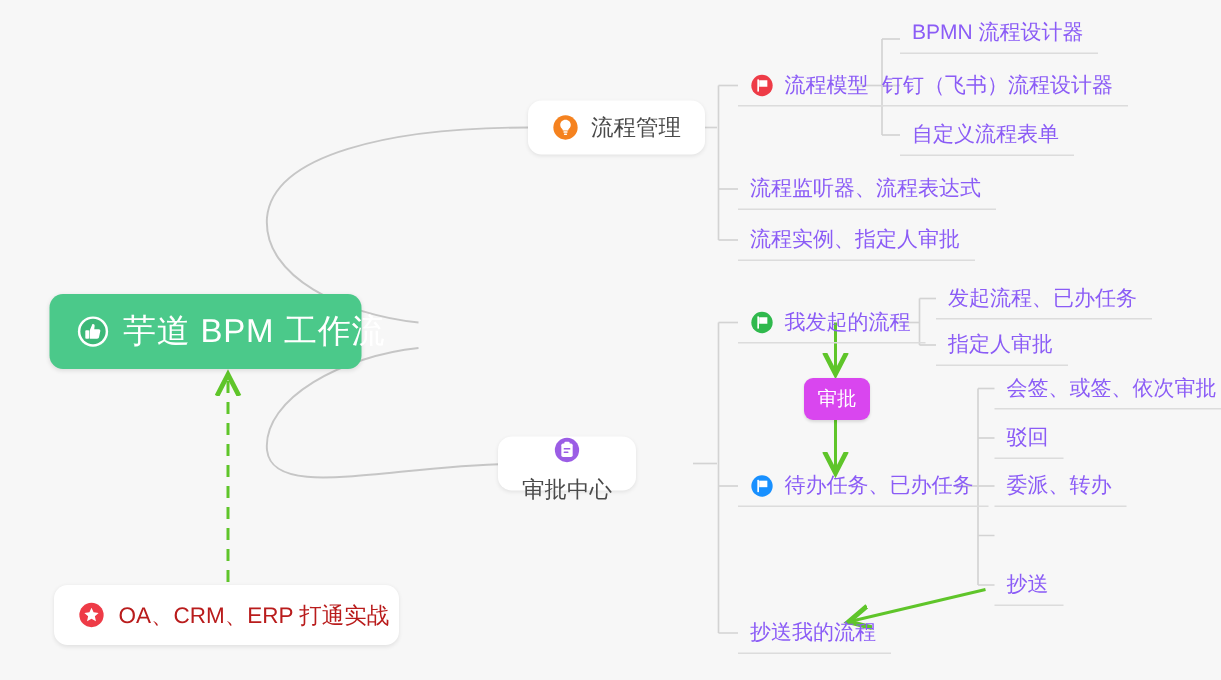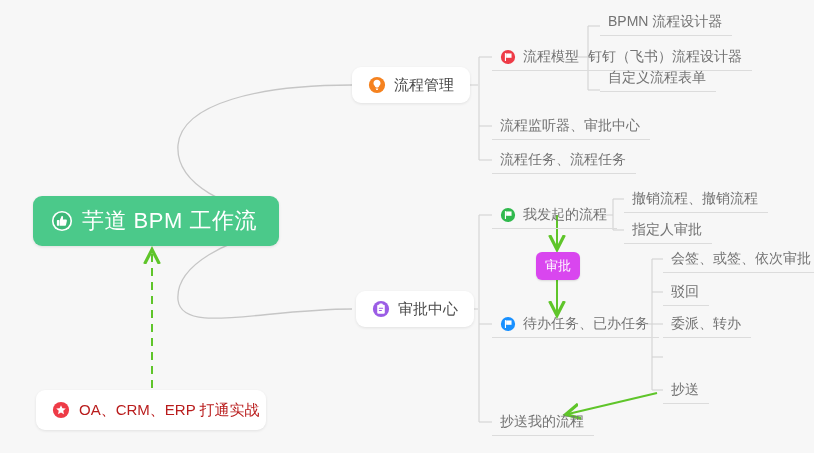--- a/index.html
+++ b/index.html
@@ -9,21 +9,21 @@
     font-family:"Liberation Sans","DejaVu Sans",sans-serif;
     overflow:hidden;
   }
   #canvas{position:relative;width:814px;height:453px;}
   svg.links{position:absolute;left:0;top:0;width:814px;height:453px;pointer-events:none;}
 
   .node{position:absolute;box-sizing:border-box;white-space:nowrap;}
 
   
   .root{
-    left:33px;top:196px;width:246px;height:50px;
+    left:33px;top:196px;width:208px;height:50px;
     background:#4BC98A;border-radius:9px;
     display:flex;align-items:center;gap:9px;
     padding:12px 18px;
     box-shadow:0 1px 3px rgba(0,0,0,.10);
   }
   .root .label{color:#ffffff;font-size:22px;letter-spacing:.5px;}
 
   
   .pill{
     background:#ffffff;border-radius:9px;
@@ -31,21 +31,21 @@
     padding:0 16px;height:36px;
     box-shadow:0 1px 3px rgba(0,0,0,.09);
   }
   .pill .label{color:#4a4a4a;font-size:15px;}
 
   
   .uline{
     display:flex;align-items:center;gap:7px;
     height:28px;padding:0 10px 0 8px;
     border-bottom:1px solid #dcdcdc;
-    color:#737373;font-size:14px;
+    color:#8b5cf6;font-size:14px;
   }
 
   
   .tagbox{
     left:36px;top:390px;width:230px;height:40px;
     background:#ffffff;border-radius:9px;
     display:flex;align-items:center;gap:9px;padding:0 16px;
     box-shadow:0 1px 3px rgba(0,0,0,.09);
   }
   .tagbox .label{color:#b91c1c;font-size:15px;}
@@ -156,38 +156,38 @@
         <circle cx="10" cy="10" r="9" fill="#F5821F"></circle>
         <path d="M10 4.3c-2.3 0-3.9 1.7-3.9 3.8 0 1.5 0.9 2.3 1.5 3 0.3 0.4 0.4 0.7 0.4 1.1h4c0-0.4 0.1-0.7 0.4-1.1 0.6-0.7 1.5-1.5 1.5-3 0-2.1-1.6-3.8-3.9-3.8z" fill="#ffffff"></path>
         <rect x="8.4" y="12.8" width="3.2" height="1.1" rx="0.5" fill="#ffffff"></rect>
         <rect x="8.8" y="14.4" width="2.4" height="1.1" rx="0.5" fill="#ffffff"></rect>
       </svg>
     </span>
     <span class="label">流程管理</span>
   </div>
 
   <div class="node uline" style="left:492px;top:112px;">
-    <span>流程监听器、审批中心</span>
+    <span>流程监听器、流程表达式</span>
   </div>
 
   <div class="node uline" style="left:492px;top:146px;">
-    <span>流程任务、流程任务</span>
+    <span>流程实例、指定人审批</span>
   </div>
 
   <div class="node uline" style="left:600px;top:8px;">
     <span>BPMN 流程设计器</span>
   </div>
   <div class="node uline" style="left:580px;top:43px;">
     <span>钉钉（飞书）流程设计器</span>
   </div>
-  <div class="node uline" style="left:600px;top:64px;">
+  <div class="node uline" style="left:600px;top:76px;">
     <span>自定义流程表单</span>
   </div>
 
-  <div class="node pill" style="left:356px;top:291px;">
+  <div class="node pill" style="left:332px;top:291px;flex-direction:column;">
     <span class="icon">
       <svg viewBox="0 0 20 20" width="18" height="18">
         <circle cx="10" cy="10" r="9" fill="#9B5DE5"></circle>
         <rect x="5.8" y="5.2" width="8.4" height="10" rx="1.3" fill="#ffffff"></rect>
         <rect x="8.0" y="3.8" width="4.0" height="2.4" rx="1.0" fill="#ffffff"></rect>
         <rect x="7.5" y="8.6" width="5.0" height="1.1" rx="0.5" fill="#9B5DE5"></rect>
         <rect x="7.5" y="11.2" width="3.6" height="1.1" rx="0.5" fill="#9B5DE5"></rect>
       </svg>
     </span>
     <span class="label">审批中心</span>
@@ -213,21 +213,21 @@
       </svg>
     </span>
     <span>待办任务、已办任务</span>
   </div>
 
   <div class="node uline" style="left:492px;top:408px;">
     <span>抄送我的流程</span>
   </div>
 
   <div class="node uline" style="left:624px;top:185px;">
-    <span>撤销流程、撤销流程</span>
+    <span>发起流程、已办任务</span>
   </div>
   <div class="node uline" style="left:624px;top:216px;">
     <span>指定人审批</span>
   </div>
 
   <div class="node uline" style="left:663px;top:245px;">
     <span>会签、或签、依次审批</span>
   </div>
   <div class="node uline" style="left:663px;top:278px;">
     <span>驳回</span>

